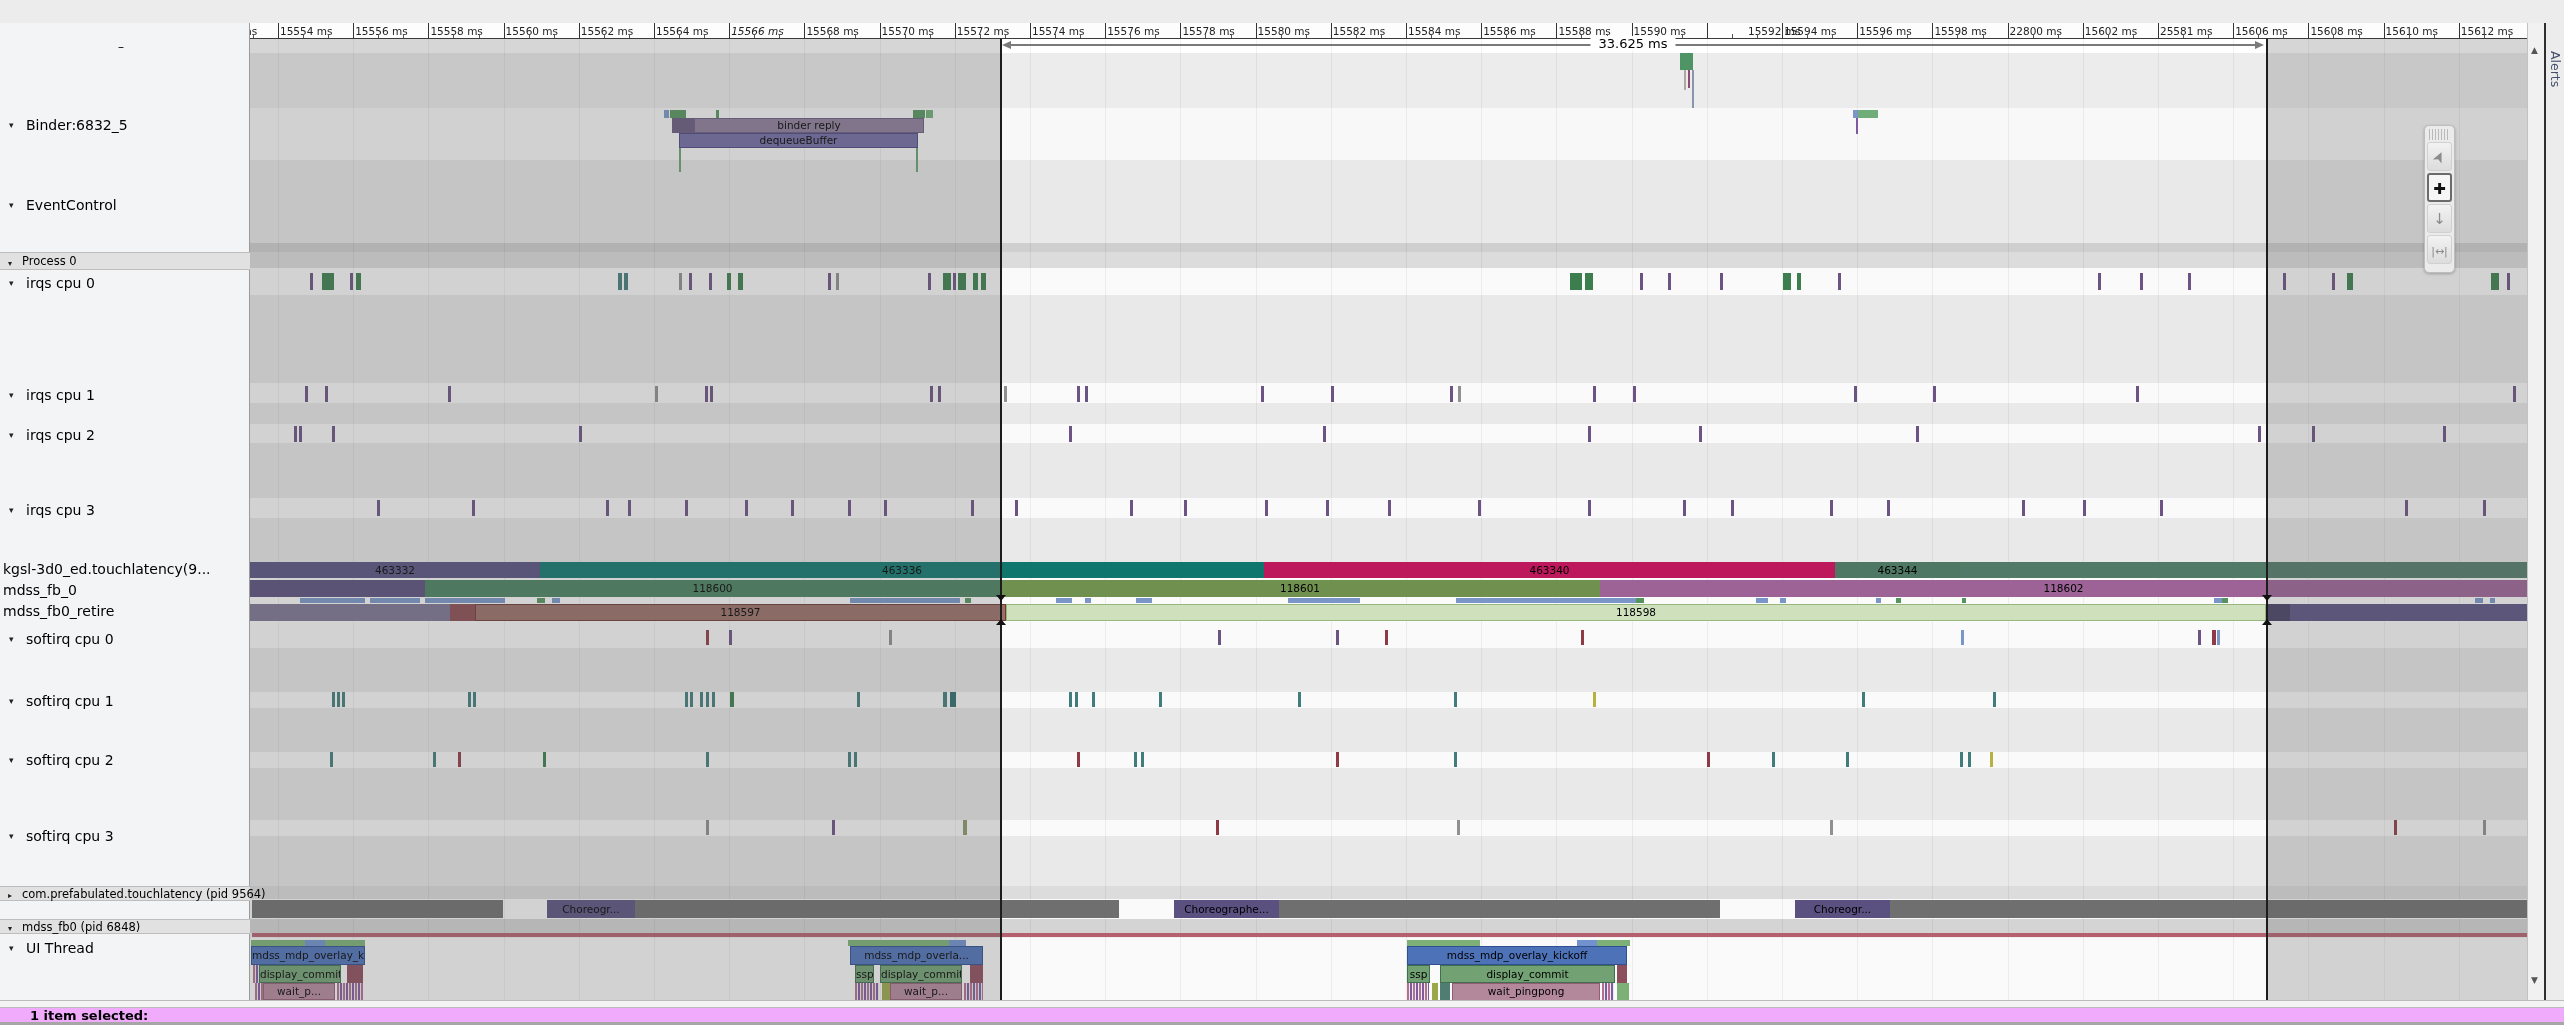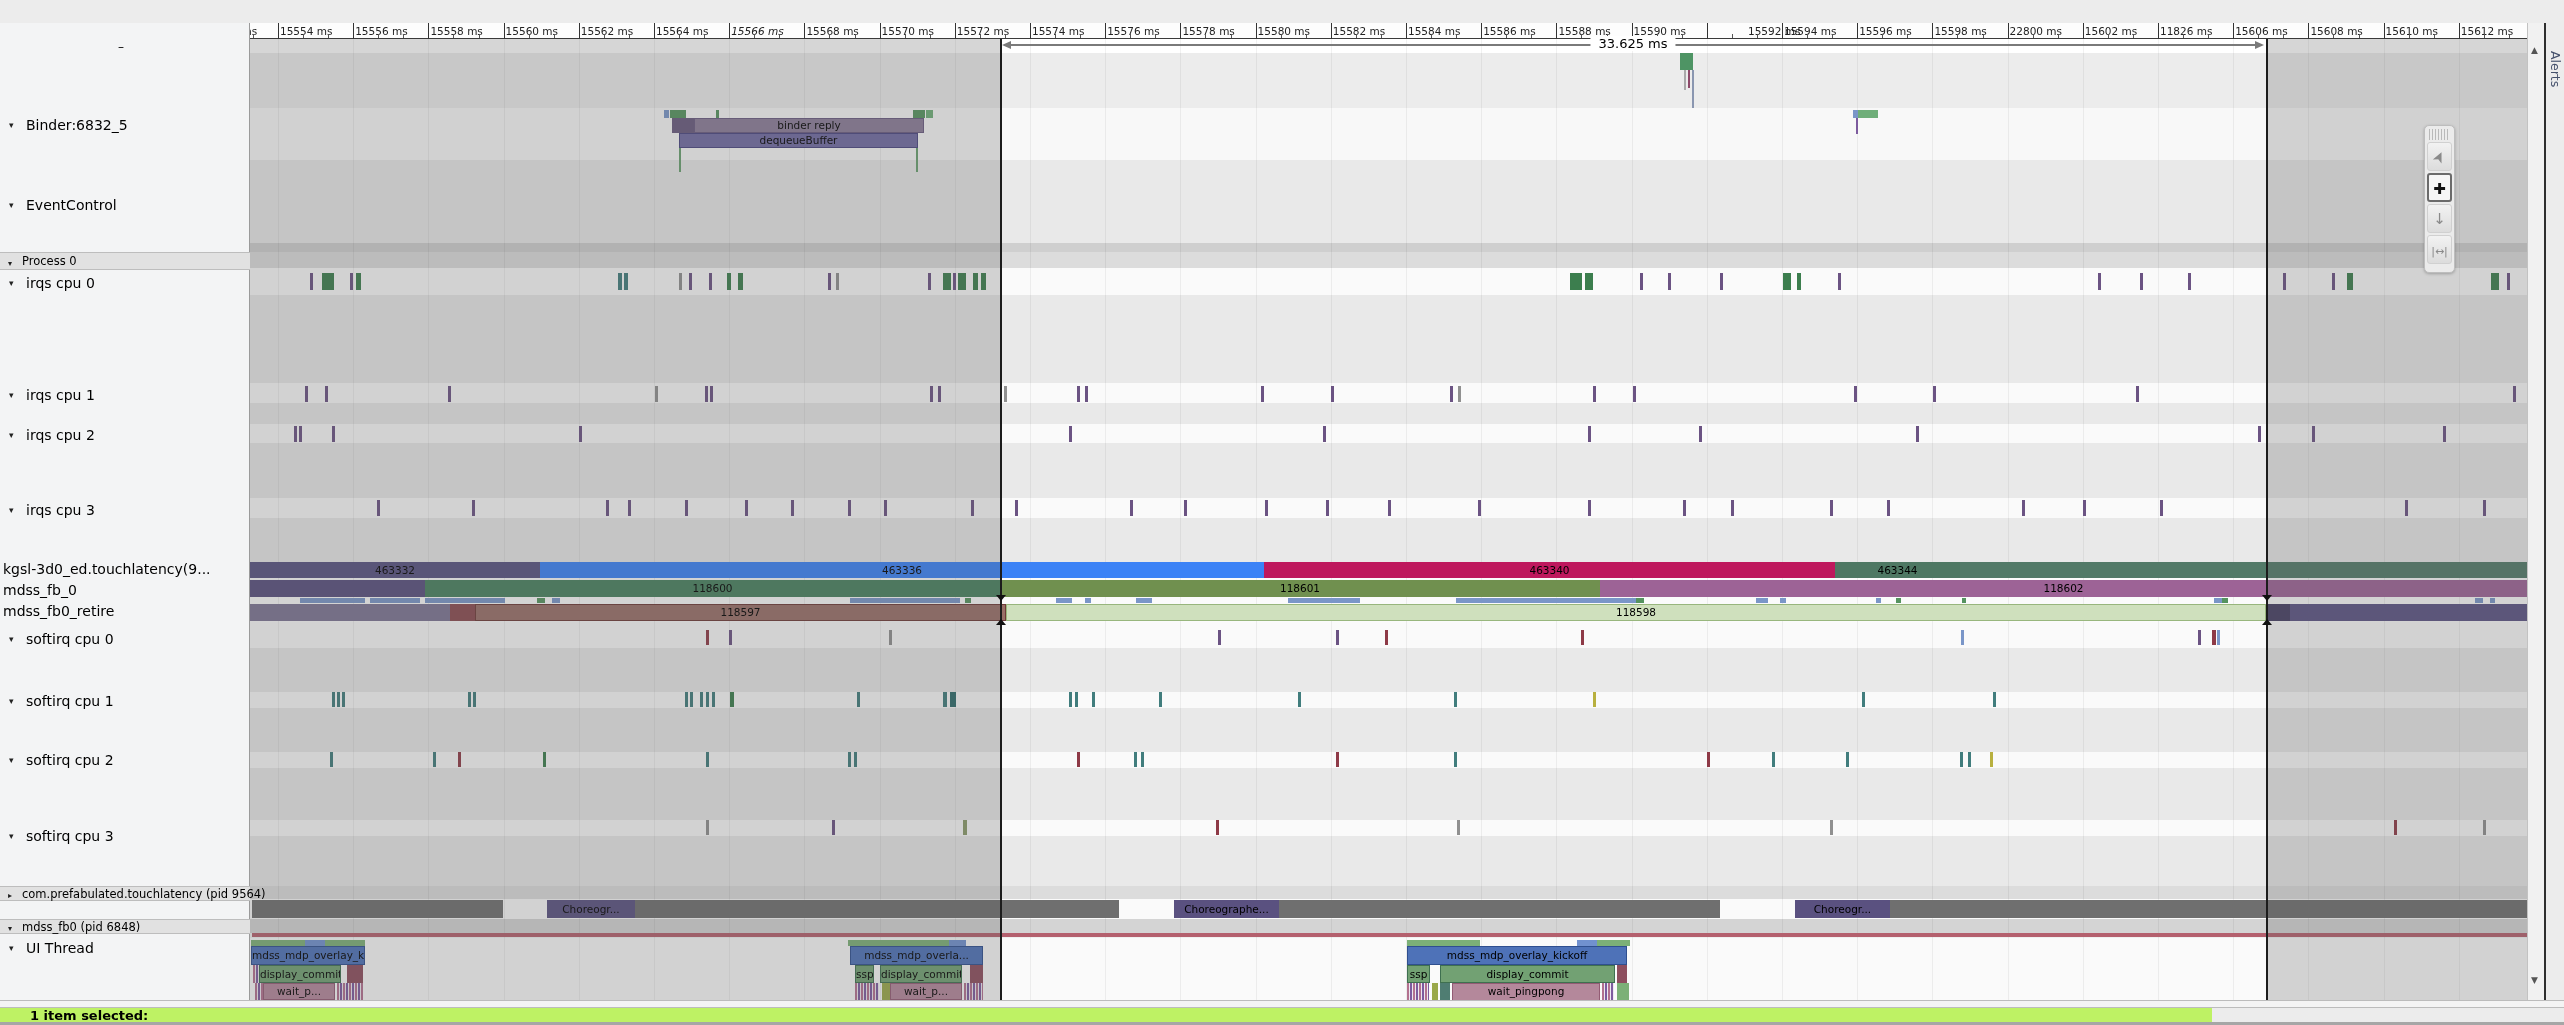--- a/index.html
+++ b/index.html
@@ -75,22 +75,22 @@
     text-align:center; line-height:29px; font-size:15px; color:#8a8a8a;
     background:linear-gradient(#f2f2f2,#dcdcdc); border:1px solid #d0d0d0; }
   .ptool.active { background:#f6f6f6; border:2px solid #6b6b6b; color:#111; font-weight:bold; }
   .ptool.cursorrot { transform:none; }
   .ptool.cursorrot span { display:inline-block; transform:rotate(-65deg); }
   .ptool small { font-size:11px; }
 
   
   #hscroll { position:absolute; left:0; top:1000px; width:2564px; height:8px;
     background:#f4f4f4; border-top:1px solid #bcbcbc; border-bottom:1px solid #bcbcbc; z-index:41; }
-  #statusbar { position:absolute; left:0; top:1008px; width:2212px; height:14px;
-    background:#bef264; z-index:41; }
+  #statusbar { position:absolute; left:0; top:1008px; width:2564px; height:14px;
+    background:#f0abfc; z-index:41; }
   #statusbar b { position:absolute; left:30px; top:0px; font-size:13px; color:#000; }
   #statusedge { position:absolute; left:0; top:1022px; width:2564px; height:3px; background:#a6a6a6; z-index:41; }
 </style>
 </head>
 <body>
 
 <div id="app">
 
 
   <div id="content">
@@ -253,21 +253,21 @@
           <div class="rminor" style="left: 1732.53px;"></div>
           <div class="rtick" style="left: 1757.6px;"></div>
           <div class="rlabel" style="left: 1757.6px;">22800 ms</div>
           <div class="rminor" style="left: 1782.67px;"></div>
           <div class="rminor" style="left: 1807.73px;"></div>
           <div class="rtick" style="left: 1832.8px;"></div>
           <div class="rlabel" style="left: 1832.8px;">15602 ms</div>
           <div class="rminor" style="left: 1857.87px;"></div>
           <div class="rminor" style="left: 1882.93px;"></div>
           <div class="rtick" style="left: 1908px;"></div>
-          <div class="rlabel" style="left: 1908px;">11826 ms</div>
+          <div class="rlabel" style="left: 1908px;">25581 ms</div>
           <div class="rminor" style="left: 1933.07px;"></div>
           <div class="rminor" style="left: 1958.13px;"></div>
           <div class="rtick" style="left: 1983.2px;"></div>
           <div class="rlabel" style="left: 1983.2px;">15606 ms</div>
           <div class="rminor" style="left: 2008.27px;"></div>
           <div class="rminor" style="left: 2033.33px;"></div>
           <div class="rtick" style="left: 2058.4px;"></div>
           <div class="rlabel" style="left: 2058.4px;">15608 ms</div>
           <div class="rminor" style="left: 2083.47px;"></div>
           <div class="rminor" style="left: 2108.53px;"></div>
@@ -292,21 +292,21 @@
           <div class="slice" style="left: 676px; top: 87px; width: 7px; height: 8px; background: rgb(111, 174, 121);"></div>
           <div class="slice" style="left: 1603px; top: 87px; width: 5px; height: 8px; background: rgb(122, 150, 200);"></div>
           <div class="slice" style="left: 1608px; top: 87px; width: 20px; height: 8px; background: rgb(111, 174, 121);"></div>
           <div class="slice" style="left: 1606px; top: 95px; width: 2px; height: 16px; background: rgb(125, 91, 158);"></div>
           <div class="slice" style="left: 422px; top: 95px; width: 22px; height: 15px; background: rgb(105, 90, 126);"></div>
           <div class="slice" style="left: 444px; top: 95px; width: 230px; height: 15px; background: rgb(139, 125, 153); border: 1px solid rgb(106, 91, 128); line-height: 13px;">binder reply</div>
           <div class="slice" style="left: 429px; top: 110px; width: 239px; height: 15px; background: rgb(113, 107, 163); border: 1px solid rgb(74, 69, 128); line-height: 13px;">dequeueBuffer</div>
           <div class="slice" style="left: 429px; top: 125px; width: 2px; height: 24px; background: rgb(105, 160, 111);"></div>
           <div class="slice" style="left: 666px; top: 125px; width: 2px; height: 24px; background: rgb(105, 160, 111);"></div>
           <div class="slice" style="left: 0px; top: 539px; width: 290px; height: 16px; background: rgb(87, 81, 129); line-height: 16px;">463332</div>
-          <div class="slice" style="left: 290px; top: 539px; width: 724px; height: 16px; background: #3b82f6; line-height: 16px;">463336</div>
+          <div class="slice" style="left: 290px; top: 539px; width: 724px; height: 16px; background: #0f766e; line-height: 16px;">463336</div>
           <div class="slice" style="left: 1014px; top: 539px; width: 571px; height: 16px; background: #be185d; line-height: 16px;">463340</div>
           <div class="slice" style="left: 1585px; top: 539px; width: 125px; height: 16px; background: rgb(78, 120, 99); line-height: 16px;">463344</div>
           <div class="slice" style="left: 1710px; top: 539px; width: 567px; height: 16px; background: rgb(82, 122, 104);"></div>
           <div class="slice" style="left: 0px; top: 557px; width: 175px; height: 17px; background: rgb(88, 79, 126);"></div>
           <div class="slice" style="left: 175px; top: 557px; width: 575px; height: 17px; background: rgb(72, 128, 95); line-height: 17px;">118600</div>
           <div class="slice" style="left: 750px; top: 557px; width: 600px; height: 17px; background: rgb(112, 144, 79); line-height: 17px;">118601</div>
           <div class="slice" style="left: 1350px; top: 557px; width: 927px; height: 17px; background: rgb(157, 99, 150); line-height: 17px;">118602</div>
           <div class="slice" style="left: 0px; top: 581px; width: 200px; height: 17px; background: rgb(125, 116, 147);"></div>
           <div class="slice" style="left: 200px; top: 581px; width: 25px; height: 17px; background: rgb(138, 75, 80);"></div>
           <div class="slice" style="left: 225px; top: 581px; width: 531px; height: 17px; background: rgb(153, 111, 104); border: 1px solid rgb(110, 58, 56); line-height: 15px;">118597</div>

